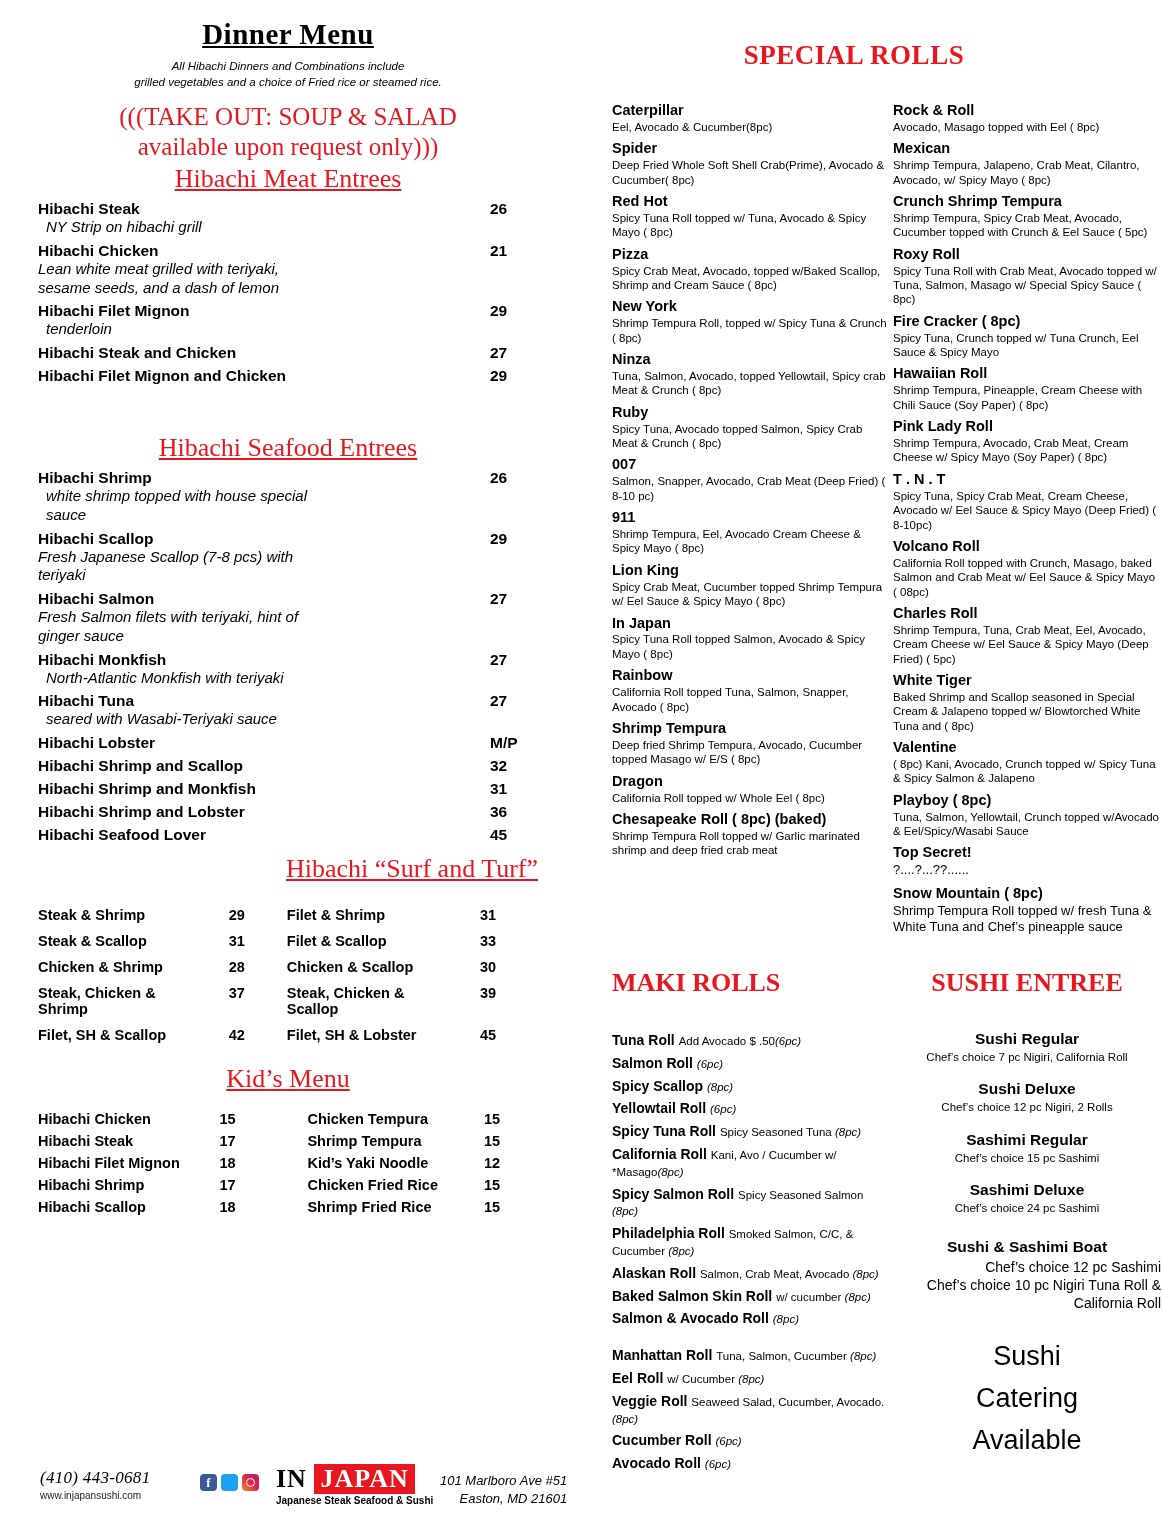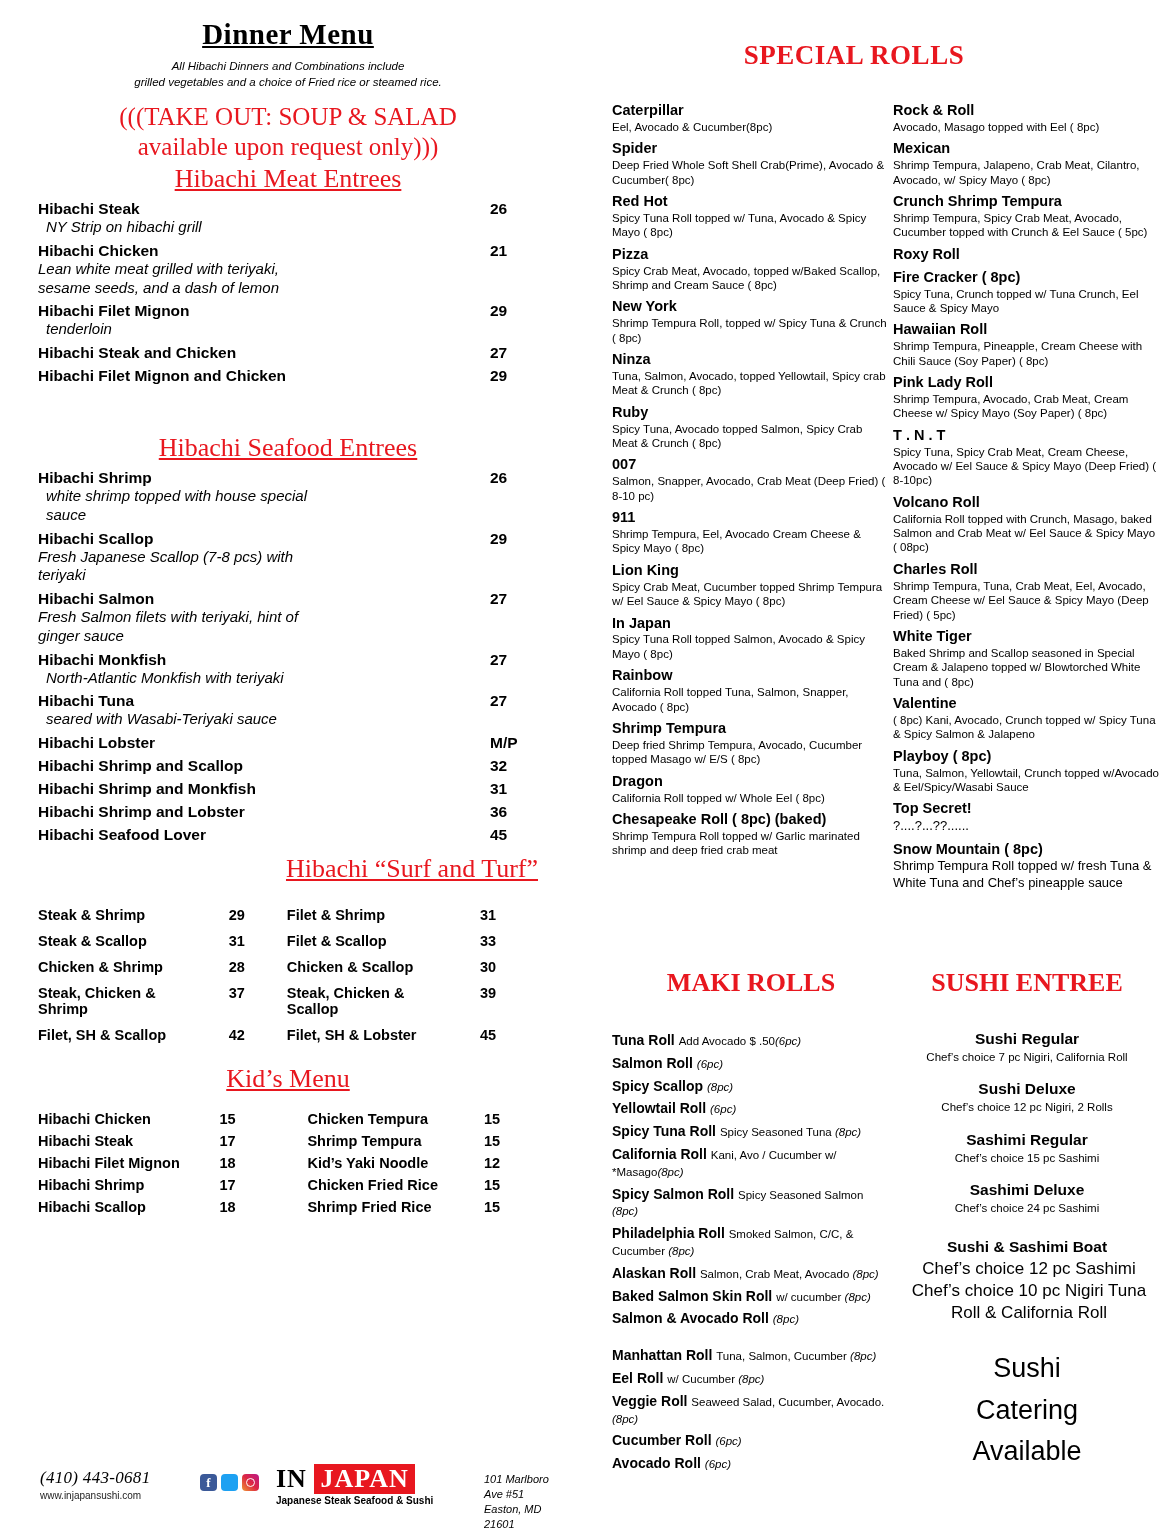--- a/index.html
+++ b/index.html
@@ -75,58 +75,58 @@
   .social{position:absolute;left:160px;top:6px;display:flex;gap:4px;align-items:center;}
   .sq{width:17px;height:17px;border-radius:4px;display:inline-block;}
   .fb{background:#3b5998;color:#fff;font-size:13px;font-weight:bold;text-align:center;line-height:17px;font-family:"Liberation Serif",serif;}
   .tw{background:#1da1f2;}
   .ig{background:linear-gradient(45deg,#f09433,#dc2743,#bc1888);position:relative;}
   .ig:after{content:"";position:absolute;left:4px;top:4px;width:7px;height:7px;border:1.5px solid #fff;border-radius:50%;}
   .logo{position:absolute;left:236px;top:-4px;}
   .logo-main{font-family:"Liberation Serif", serif;font-weight:bold;font-size:26px;letter-spacing:1px;}
   .logo-box{background:#e8171f;color:#fff;padding:0 6px;display:inline-block;}
   .logo-sub{font-size:10px;font-weight:bold;margin-top:1px;}
-  .addr{position:absolute;left:400px;top:4px;font-size:11px;font-style:italic;text-align:left;line-height:1.35;margin-left:44px;}
+  .addr{position:absolute;left:400px;top:4px;font-size:13px;font-style:italic;text-align:right;line-height:1.35;}
 
   
   .mid-col{position:absolute;left:612px;top:96px;width:278px;}
   .roll-name{font-size:14.5px;font-weight:bold;margin-top:7px;line-height:1.1;}
   .roll-desc{font-size:11.5px;line-height:1.25;margin-top:1px;}
 
   .special-head{
     position:absolute;left:612px;top:40px;width:484px;
     font-family:"Liberation Serif", serif;color:#e8171f;
     font-size:27px;font-weight:bold;text-align:center;letter-spacing:.5px;
   }
 
   
   .right-col{position:absolute;left:893px;top:96px;width:268px;}
 
   
   .maki-head{
     position:absolute;left:612px;top:968px;width:278px;
     font-family:"Liberation Serif", serif;color:#e8171f;
-    font-size:26px;font-weight:bold;text-align:center;
+    font-size:26px;font-weight:bold;text-align:left;
   }
   .maki-col{position:absolute;left:612px;top:1026px;width:280px;}
   .maki-item{font-size:14px;font-weight:bold;margin-top:6px;line-height:1.2;}
   .maki-item .d{font-weight:normal;font-size:11.5px;}
   .maki-item .pc{font-weight:normal;font-style:italic;font-size:11.5px;}
 
   
   .sushi-head{
     position:absolute;left:893px;top:968px;width:268px;
     font-family:"Liberation Serif", serif;color:#e8171f;
     font-size:26px;font-weight:bold;text-align:center;
   }
   .sushi-col{position:absolute;left:893px;top:1014px;width:268px;text-align:center;}
   .sushi-name{font-size:15.5px;font-weight:bold;margin-top:16px;}
   .sushi-desc{font-size:11.5px;margin-top:2px;line-height:1.25;}
   .sushi-boat{font-size:15.5px;font-weight:bold;margin-top:22px;}
-  .boat-desc{font-size:17px;line-height:1.3;margin-top:2px;text-align:center;padding-left:4px;}
+  .boat-desc{font-size:14px;line-height:1.3;margin-top:2px;text-align:right;padding-left:4px;}
   .catering{font-size:27px;text-align:center;line-height:1.55;margin-top:24px;}
 </style>
 </head>
 <body>
 
 <div class="page">
 
   <div class="left-col">
 
     <div class="doc-title">Dinner Menu</div>
@@ -323,20 +323,21 @@
       <div class="roll-desc">Shrimp Tempura Roll topped w/ Garlic marinated shrimp and deep fried crab meat</div>
     </div>
   <div class="right-col" id="sr-col2">
       <div class="roll-name">Rock &amp; Roll</div>
       <div class="roll-desc">Avocado, Masago topped with Eel ( 8pc)</div>
       <div class="roll-name">Mexican</div>
       <div class="roll-desc">Shrimp Tempura, Jalapeno, Crab Meat, Cilantro, Avocado, w/ Spicy Mayo ( 8pc)</div>
       <div class="roll-name">Crunch Shrimp Tempura</div>
       <div class="roll-desc">Shrimp Tempura, Spicy Crab Meat, Avocado, Cucumber topped with Crunch &amp; Eel Sauce ( 5pc)</div>
       <div class="roll-name">Roxy Roll</div>
+      <div class="roll-desc">Spicy Tuna Roll with Crab Meat, Avocado topped w/ Tuna, Salmon, Masago w/ Special Spicy Sauce ( 8pc)</div>
       <div class="roll-name">Fire Cracker ( 8pc)</div>
       <div class="roll-desc">Spicy Tuna, Crunch topped w/ Tuna Crunch, Eel Sauce &amp; Spicy Mayo</div>
       <div class="roll-name">Hawaiian Roll</div>
       <div class="roll-desc">Shrimp Tempura, Pineapple, Cream Cheese with Chili Sauce (Soy Paper) ( 8pc)</div>
       <div class="roll-name">Pink Lady Roll</div>
       <div class="roll-desc">Shrimp Tempura, Avocado, Crab Meat, Cream Cheese w/ Spicy Mayo (Soy Paper) ( 8pc)</div>
       <div class="roll-name">T . N . T</div>
       <div class="roll-desc">Spicy Tuna, Spicy Crab Meat, Cream Cheese, Avocado w/ Eel Sauce &amp; Spicy Mayo (Deep Fried) ( 8-10pc)</div>
       <div class="roll-name">Volcano Roll</div>
       <div class="roll-desc">California Roll topped with Crunch, Masago, baked Salmon and Crab Meat w/ Eel Sauce &amp; Spicy Mayo ( 08pc)</div>

